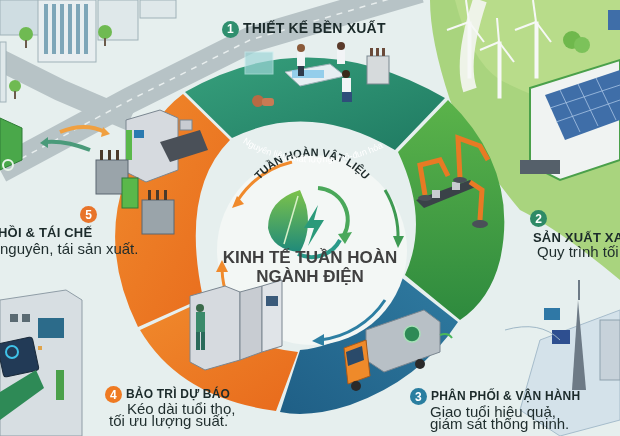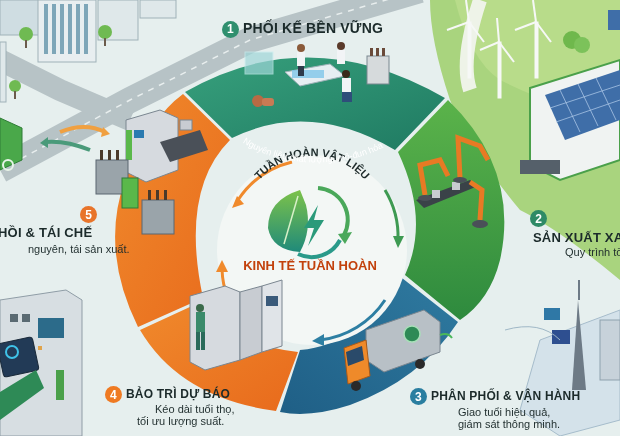--- a/index.html
+++ b/index.html
@@ -1,23 +1,23 @@
 <!DOCTYPE html>
 <html><head>
 <meta charset="utf-8">
 <style>
   html, body { margin:0; padding:0; }
   body { width:620px; height:436px; overflow:hidden; background:#e8f1ee; font-family:"Liberation Sans", sans-serif; }
   #stage { position:relative; width:620px; height:436px; overflow:hidden; }
   svg.bg { position:absolute; left:0; top:0; }
   .lbl { position:absolute; color:#1b2a2a; }
   .title { font-weight:bold; font-size:13px; letter-spacing:0.2px; white-space:nowrap; }
-  .sub { font-size:11px; line-height:12px; color:#1f2d2d; white-space:nowrap;padding-left:28px; }
+  .sub { font-size:15px; line-height:12px; color:#1f2d2d; white-space:nowrap; }
   .num { display:inline-flex; align-items:center; justify-content:center; width:17px; height:17px; border-radius:50%; color:#fff; font-weight:bold; font-size:12px; vertical-align:middle; margin-right:4px; }
-  .center-title { position:absolute; left:220px; top:256px; width:180px; text-align:center; font-weight:bold; font-size:13px; line-height:19px; color:#c2410c; }
+  .center-title { position:absolute; left:220px; top:248px; width:180px; text-align:center; font-weight:bold; font-size:17px; line-height:19px; color:#404040; }
   .arc-text { font-weight:bold; font-size:11px; fill:#1e2b2b; font-family:"Liberation Sans", sans-serif; }
   .seg-text { font-size:9px; fill:#ffffff; font-family:"Liberation Sans", sans-serif; }
 </style>
 </head>
 <body>
 
 <div id="stage">
 <svg class="bg" width="620" height="436" viewBox="0 0 620 436">
   <defs>
     <linearGradient id="gTeal" x1="0" y1="0" x2="1" y2="1">
@@ -244,21 +244,21 @@
         <rect x="116" y="150" width="3" height="10" fill="#4a3a2a"></rect>
     <rect x="142" y="200" width="32" height="34" fill="#9aa4aa" stroke="#5a6670"></rect>
     <rect x="148" y="190" width="3" height="10" fill="#4a3a2a"></rect>
         <rect x="156" y="190" width="3" height="10" fill="#4a3a2a"></rect>
         <rect x="164" y="190" width="3" height="10" fill="#4a3a2a"></rect>
     <rect x="122" y="178" width="16" height="30" fill="#5ab84a" stroke="#2f7d36"></rect>
   </g>
 </svg>
 
 <div class="lbl title" style="left:222px; top:20px; font-size:14px;">
-  <span class="num" style="background:#2f8f6e;">1</span><span>PHỐI KẾ BỀN VỮNG</span>
+  <span class="num" style="background:#2f8f6e;">1</span><span>THIẾT KẾ BỀN XUẤT</span>
 </div>
 
 <div class="lbl" style="left:530px; top:209px;">
   <span class="num" style="background:#2e8a66;">2</span>
 </div>
 <div class="lbl title" style="left:533px; top:230px;">SẢN XUẤT XANH</div>
 <div class="lbl sub" style="left:537px; top:246px;">Quy trình tối ưu, giảm</div>
 
 <div class="lbl title" style="left:410px; top:388px; font-size:12px;">
   <span class="num" style="background:#2a7ea0;">3</span><span>PHÂN PHỐI &amp; VẬN HÀNH</span>
@@ -273,14 +273,15 @@
 <div class="lbl sub" style="left:109px; top:415px;">tối ưu lượng suất.</div>
 
 <div class="lbl" style="left:80px; top:205px;">
   <span class="num" style="background:#e8742a;">5</span>
 </div>
 <div class="lbl title" style="left:-2px; top:225px;">HỒI &amp; TÁI CHẾ</div>
 <div class="lbl sub" style="left:0px; top:243px;">nguyên, tái sản xuất.</div>
 
 <div class="center-title">
   <div>KINH TẾ TUẦN HOÀN</div>
+  <div>NGÀNH ĐIỆN</div>
 </div>
 </div>
 
 </body></html>

